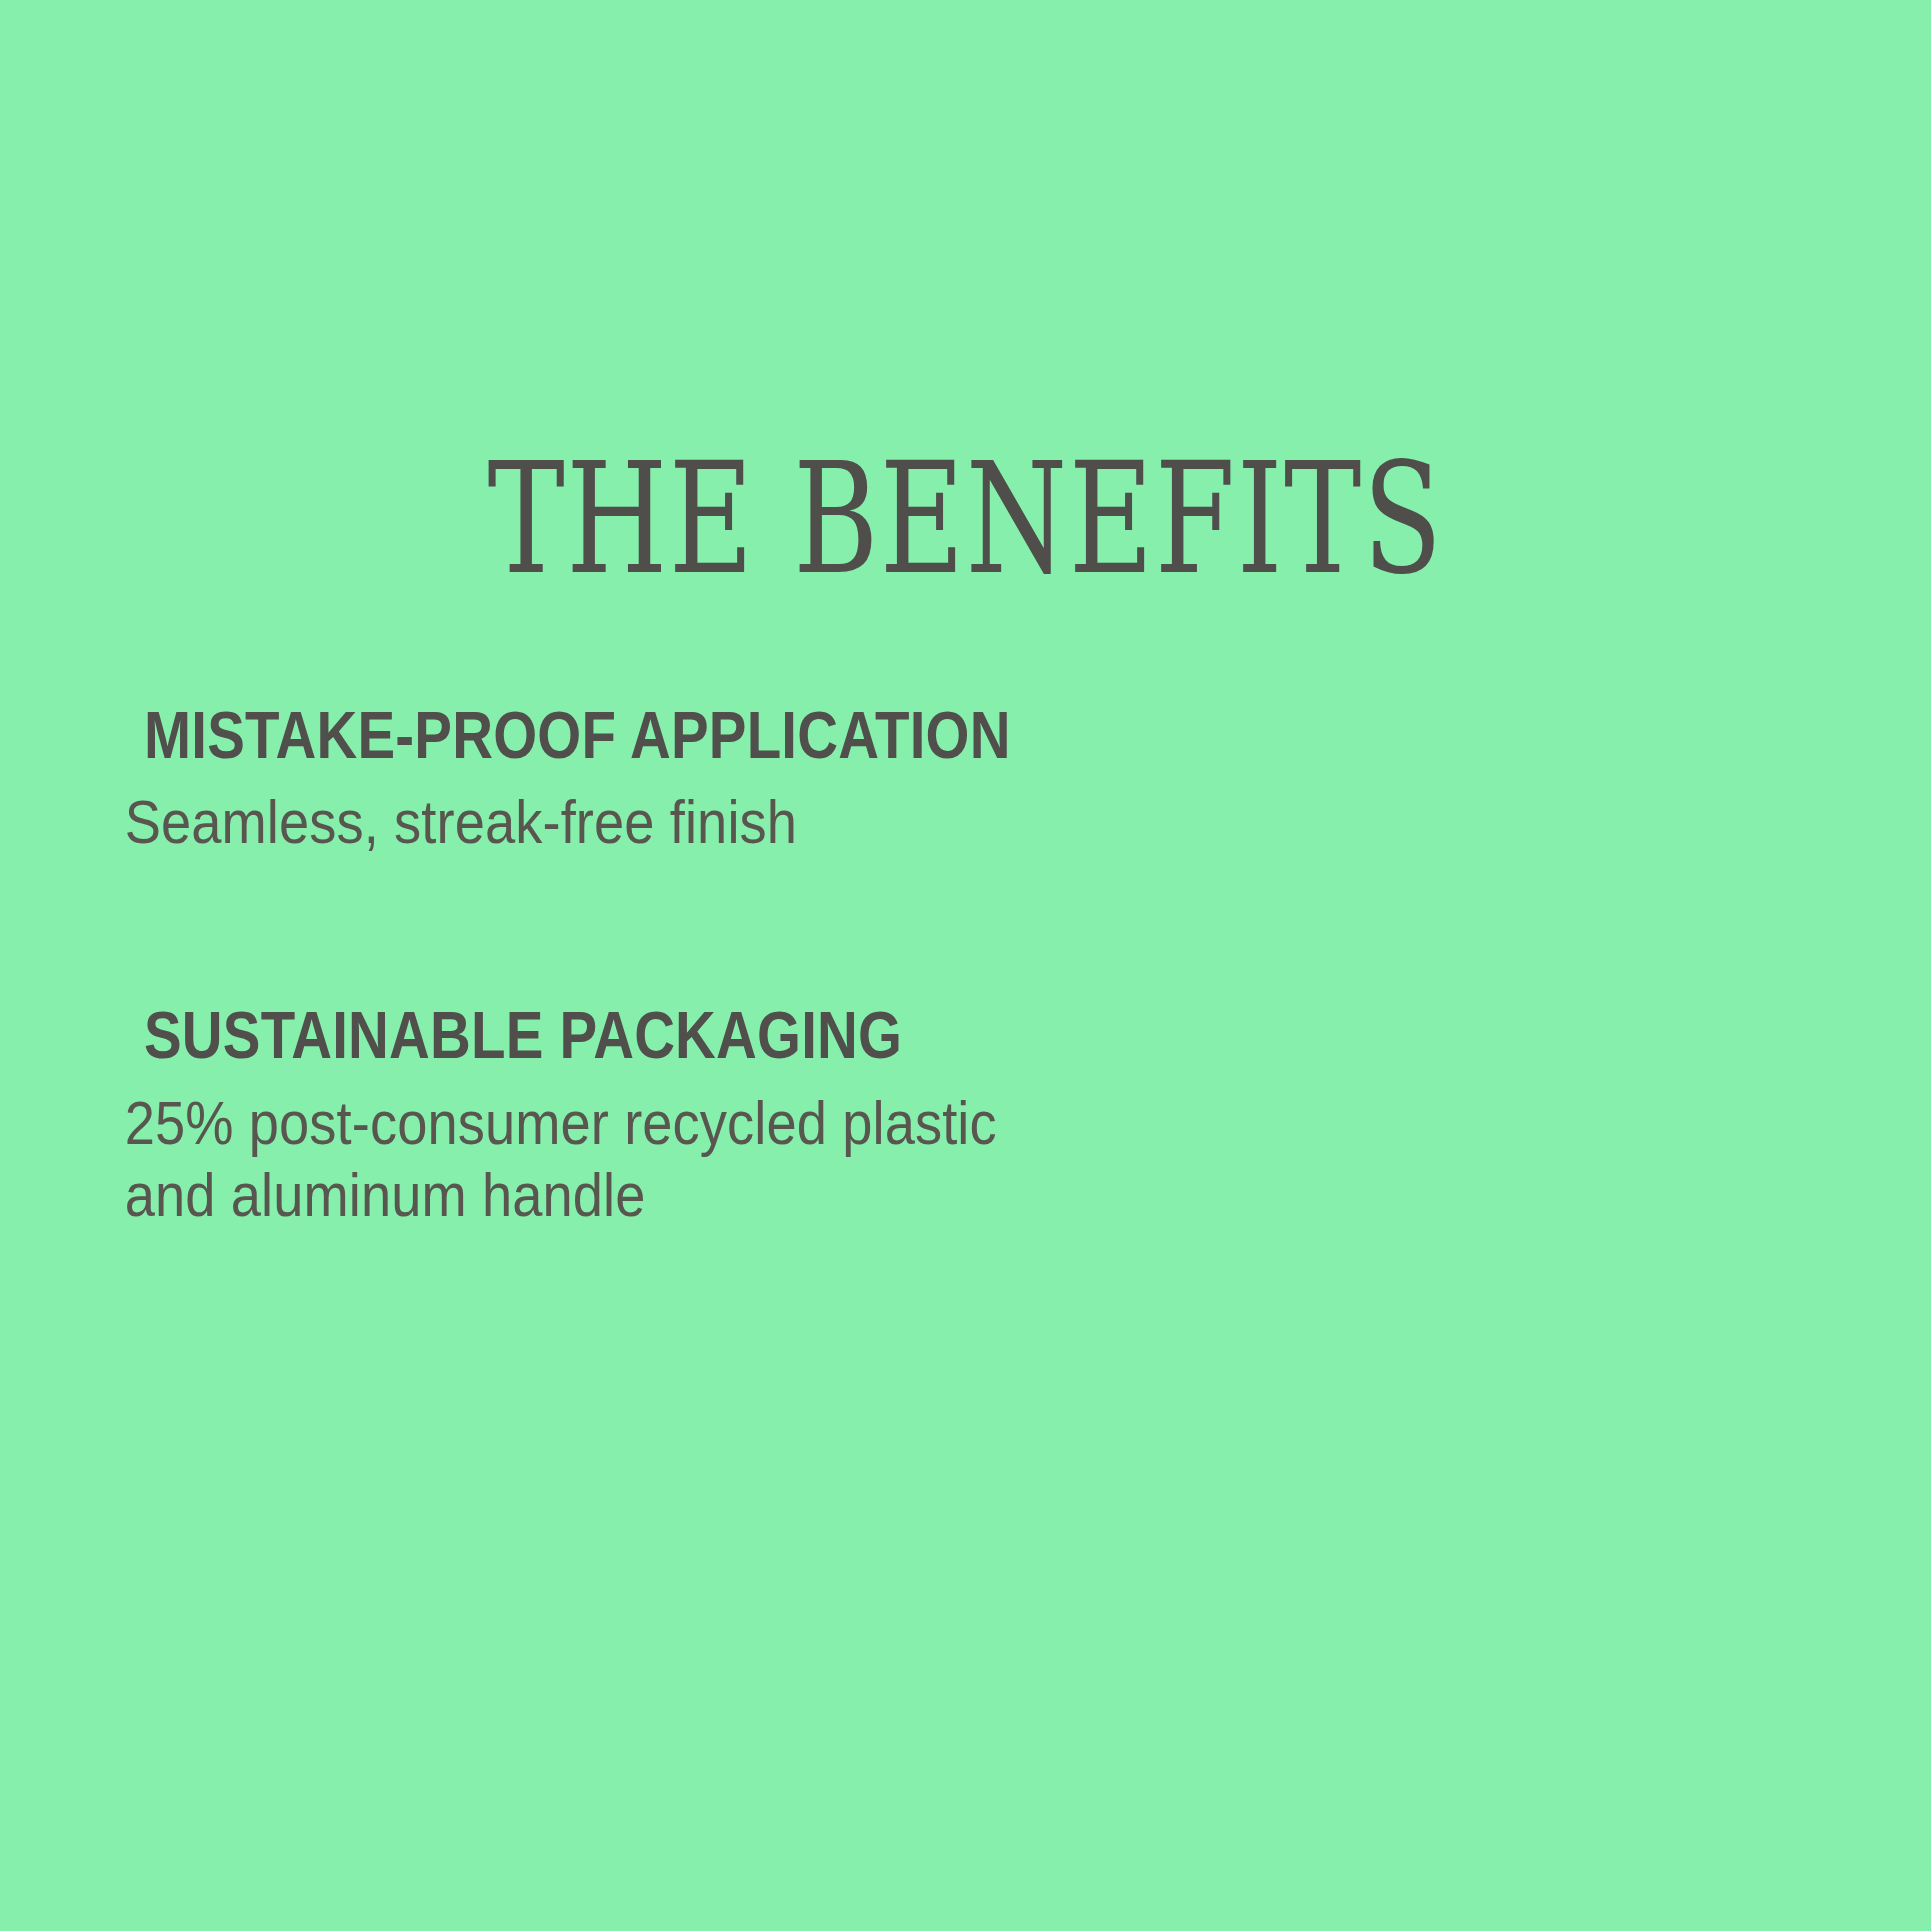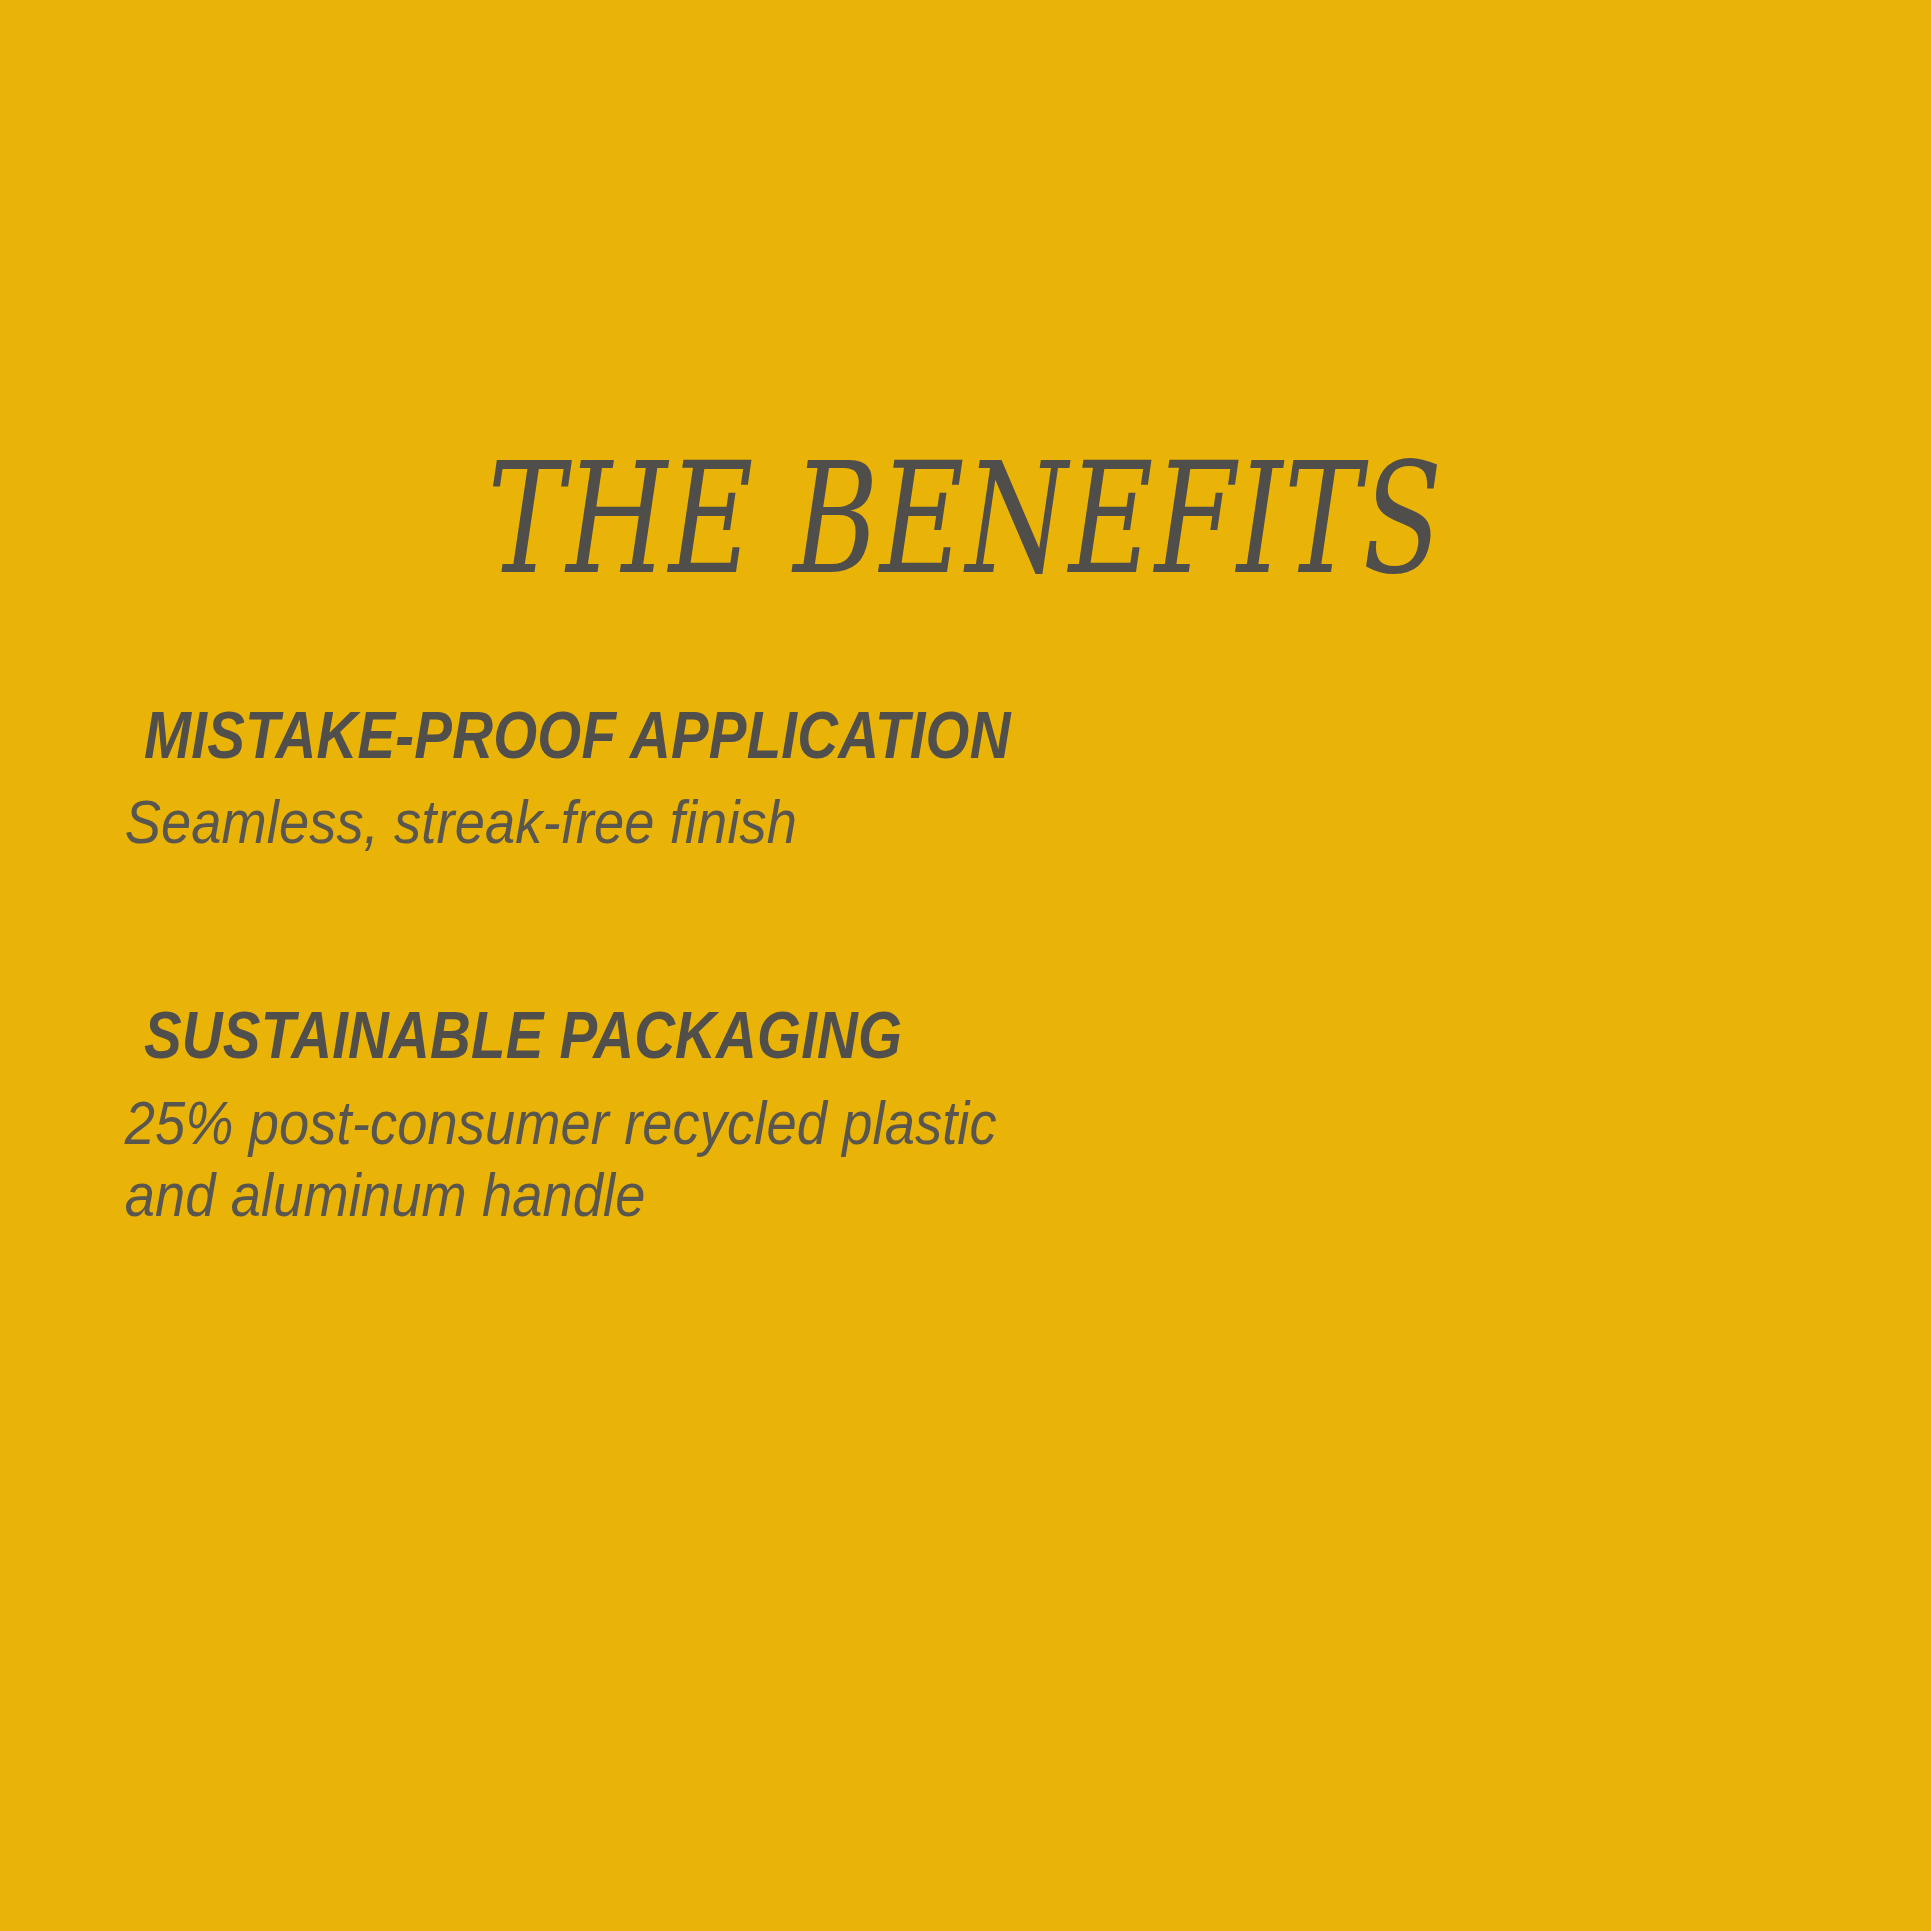--- a/index.html
+++ b/index.html
@@ -13,26 +13,25 @@
     height: 1931px;
     background: #EBEAE8;
     font-family: "Liberation Sans", sans-serif;
     overflow: hidden;
   }
 
   .canvas {
     position: relative;
     width: 1931px;
     height: 1931px;
-    background: #eab308;
+    background: #86efac;
     box-sizing: border-box;
     display: flex;
     flex-direction: column;
     align-items: center;
-    font-style: italic;
   }
 
   
   .page-title {
     margin: 0;
     padding: 0;
     font-family: "DejaVu Serif", "Liberation Serif", serif;
     font-weight: 400;
     font-size: 145px;
     line-height: 1;

